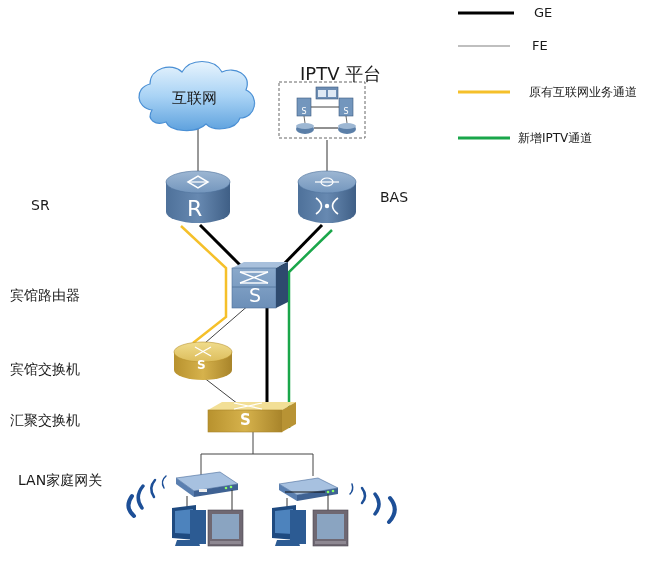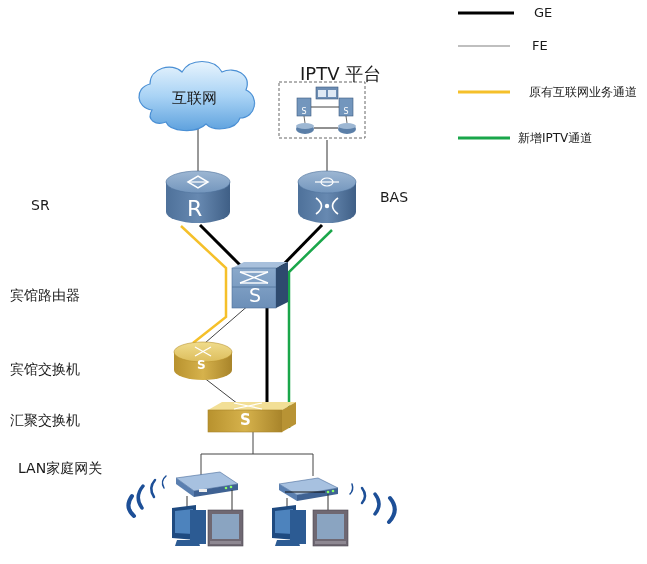--- a/index.html
+++ b/index.html
@@ -234,13 +234,13 @@
 <span class="lbl" style="left:187px; top:196px; font-size:22px; color:#fff;">R</span>
 <span class="lbl" style="left:249px; top:284px; font-size:19px; color:#fff;">S</span>
 <span class="lbl" style="left:197px; top:358px; font-size:12px; color:#fff; font-weight:bold;">S</span>
 <span class="lbl" style="left:240px; top:411px; font-size:15px; color:#fff; font-weight:bold;">S</span>
 
 <span class="lbl side-label" style="left:31px; top:197px;">SR</span>
 <span class="lbl side-label" style="left:380px; top:189px;">BAS</span>
 <span class="lbl side-label" style="left:10px; top:287px;">宾馆路由器</span>
 <span class="lbl side-label" style="left:10px; top:361px;">宾馆交换机</span>
 <span class="lbl side-label" style="left:10px; top:412px;">汇聚交换机</span>
-<span class="lbl side-label" style="left:18px; top:460px;">LAN家庭网关</span>
+<span class="lbl side-label" style="left:18px; top:472px;">LAN家庭网关</span>
 
 </body></html>

